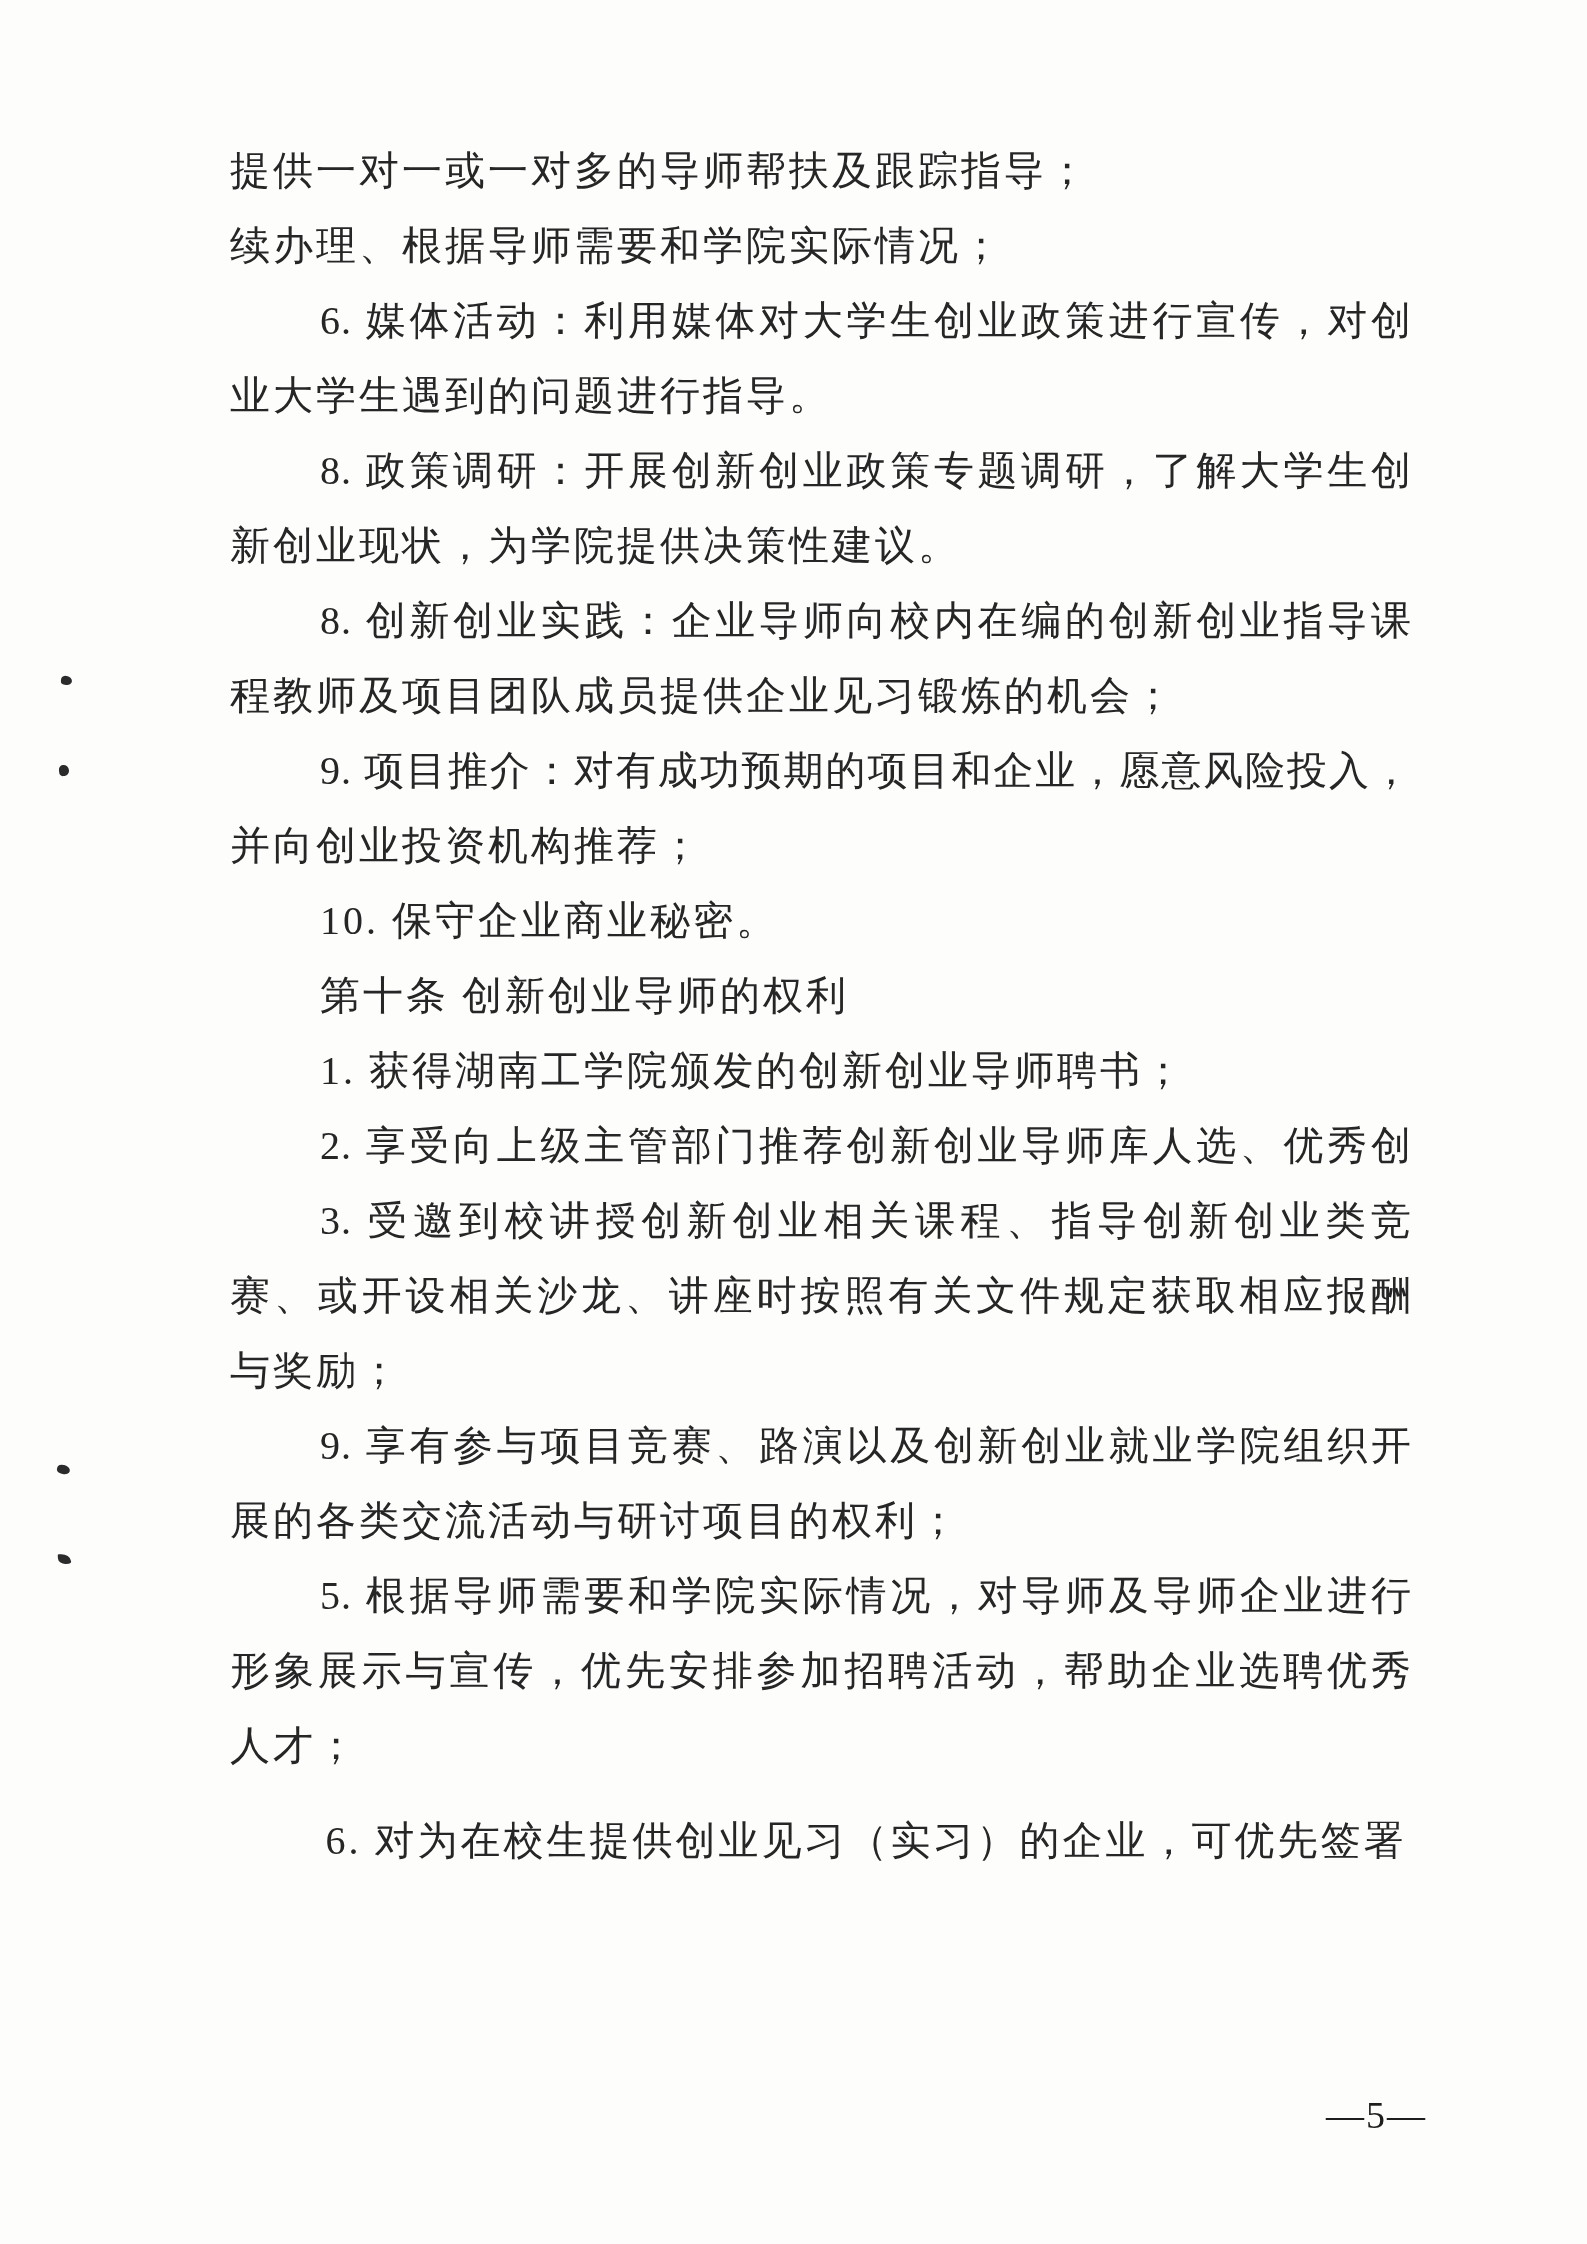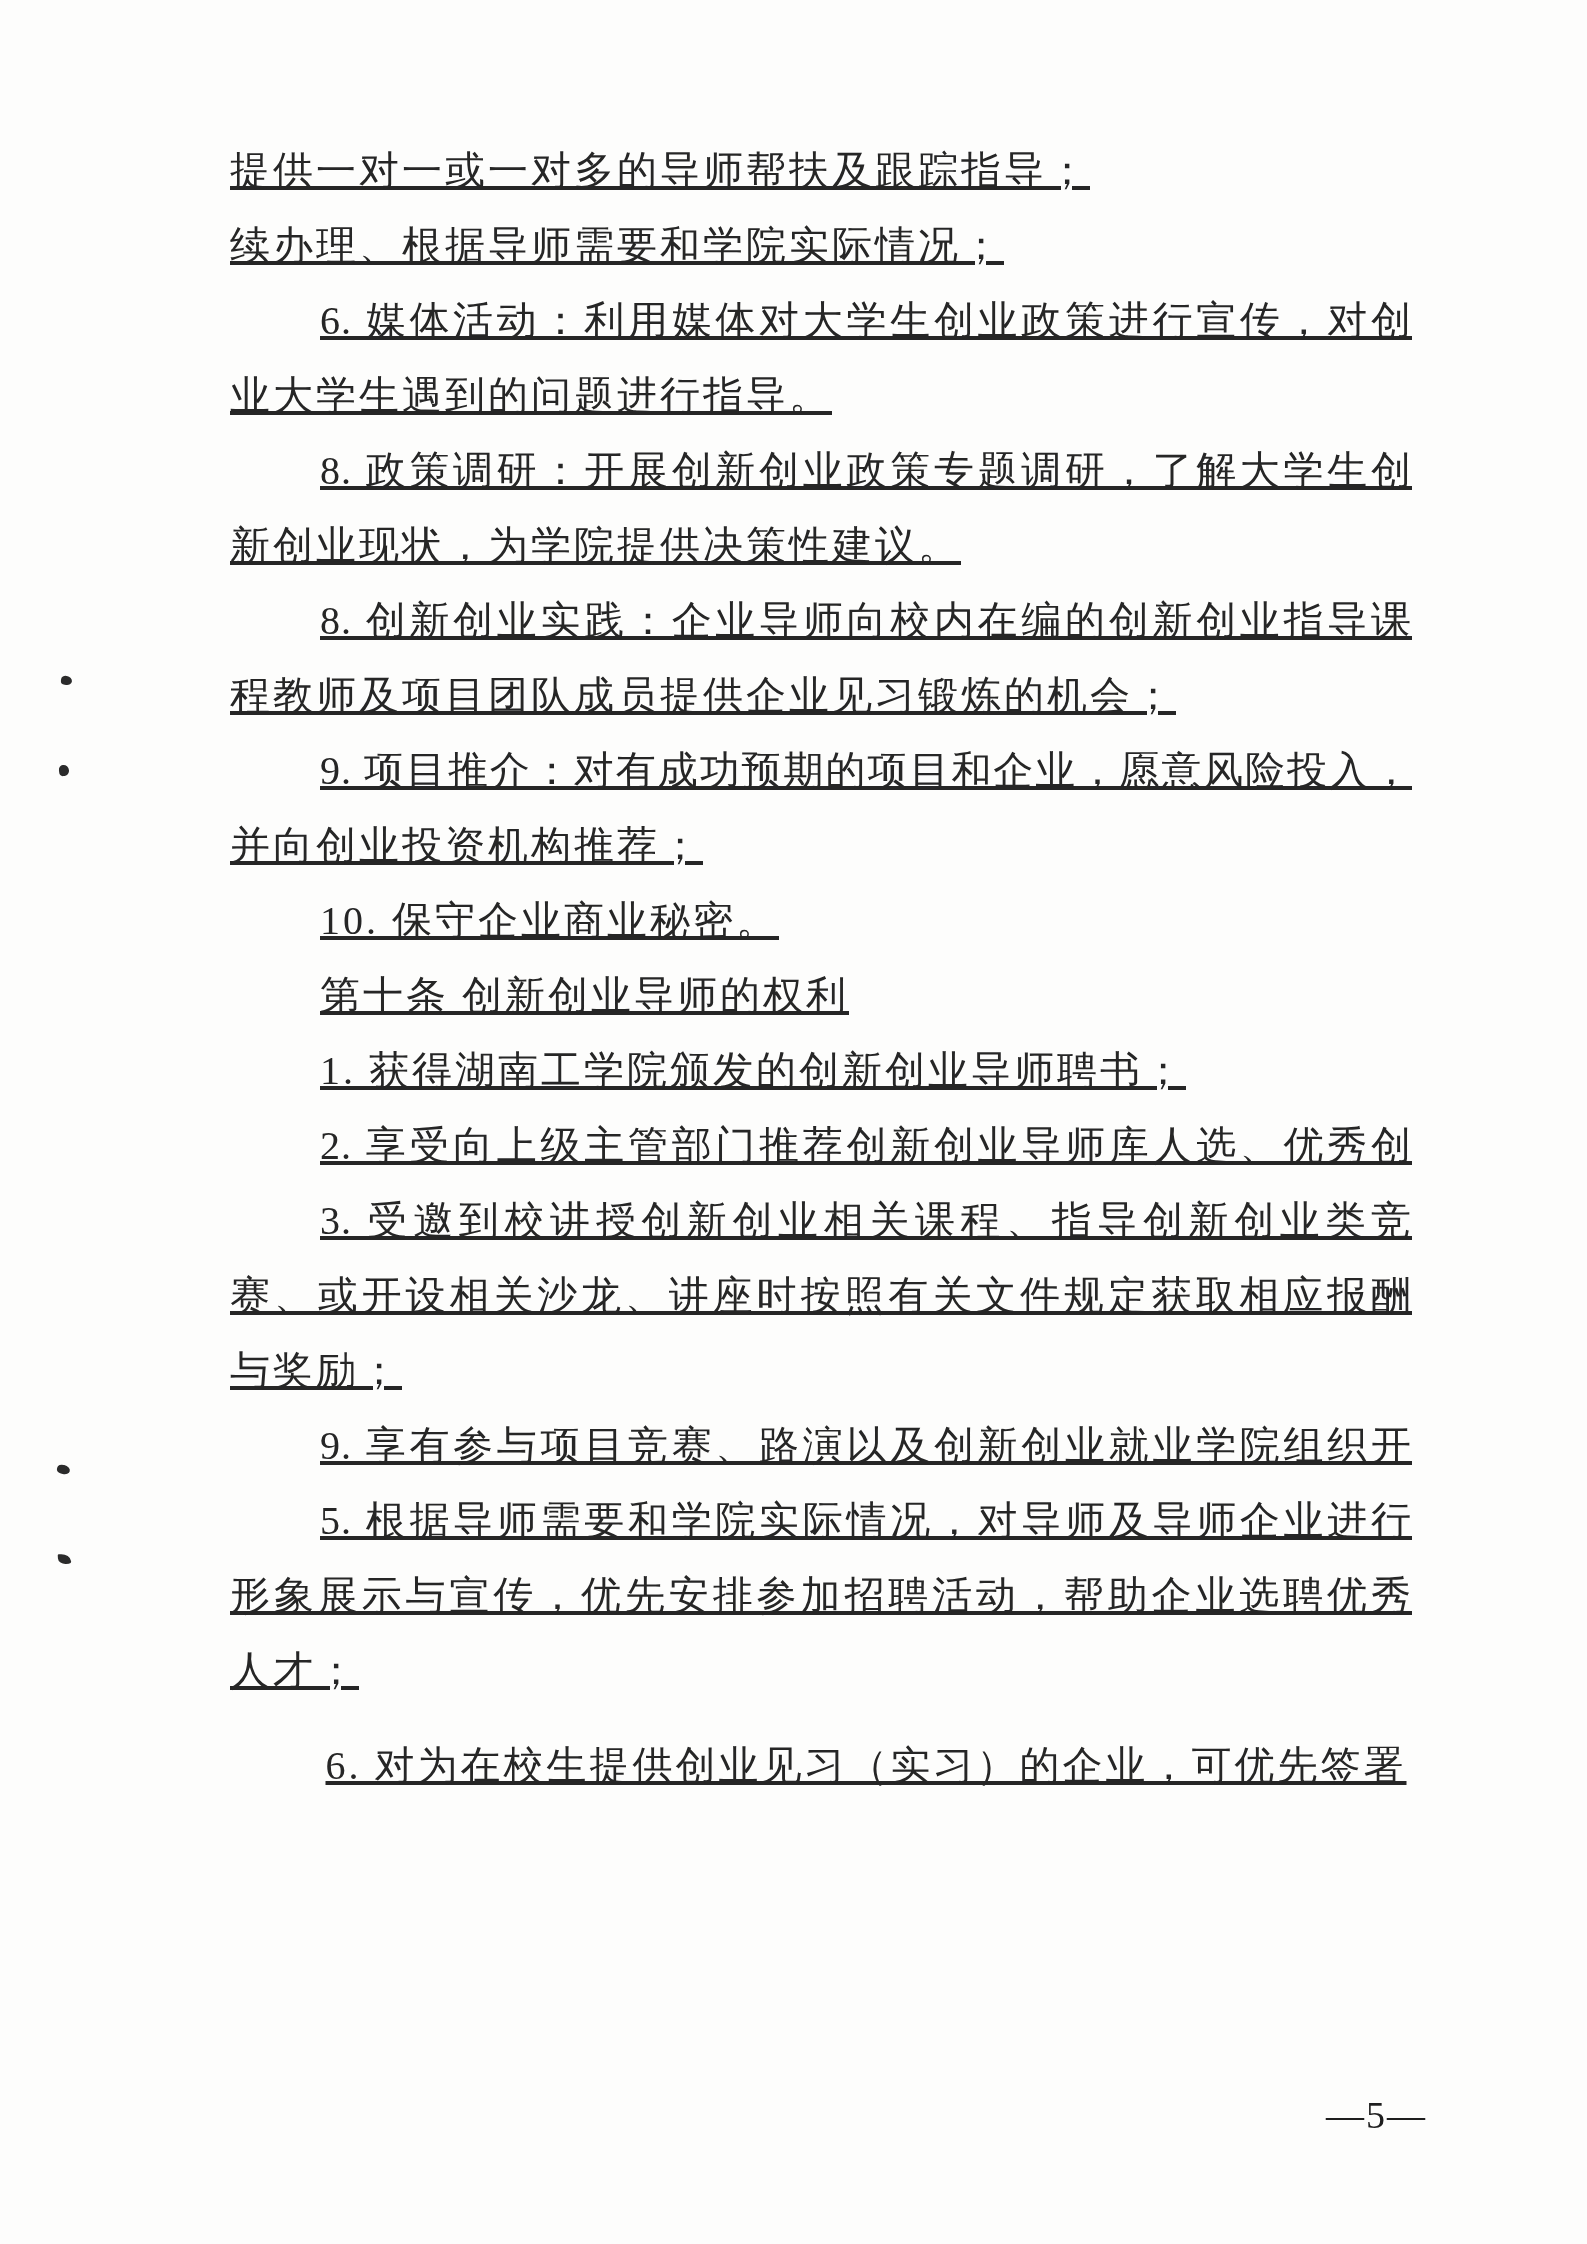--- a/index.html
+++ b/index.html
@@ -26,21 +26,20 @@
     color: #262626;
   }
   .line {
     display: block;
     height: 75px;
     line-height: 75px;
     font-size: 40px;
     letter-spacing: 3px;
     white-space: nowrap;
     text-align: left;
-    text-decoration: underline;
   }
   
   .line.fill {
     letter-spacing: 1px;
     white-space: normal;
     text-align: justify;
     text-align-last: justify;
   }
   
   .line.indent {
@@ -86,20 +85,21 @@
     <div class="line fill indent">9. 项目推介：对有成功预期的项目和企业，愿意风险投入，</div>
     <div class="line">并向创业投资机构推荐；</div>
     <div class="line indent">10. 保守企业商业秘密。</div>
     <div class="line indent">第十条 创新创业导师的权利</div>
     <div class="line indent">1. 获得湖南工学院颁发的创新创业导师聘书；</div>
     <div class="line fill indent">2. 享受向上级主管部门推荐创新创业导师库人选、优秀创</div>
     <div class="line fill indent">3. 受邀到校讲授创新创业相关课程、指导创新创业类竞</div>
     <div class="line fill">赛、或开设相关沙龙、讲座时按照有关文件规定获取相应报酬</div>
     <div class="line">与奖励；</div>
     <div class="line fill indent">9. 享有参与项目竞赛、路演以及创新创业就业学院组织开</div>
+    <div class="line">展的各类交流活动与研讨项目的权利；</div>
     <div class="line fill indent">5. 根据导师需要和学院实际情况，对导师及导师企业进行</div>
     <div class="line fill">形象展示与宣传，优先安排参加招聘活动，帮助企业选聘优秀</div>
     <div class="line">人才；</div>
     <div class="line indent gap-before">6. 对为在校生提供创业见习（实习）的企业，可优先签署</div>
   </div>
 
   <div class="page-number">—5—</div>
 
   <div class="speck s1"></div>
   <div class="speck s2"></div>

